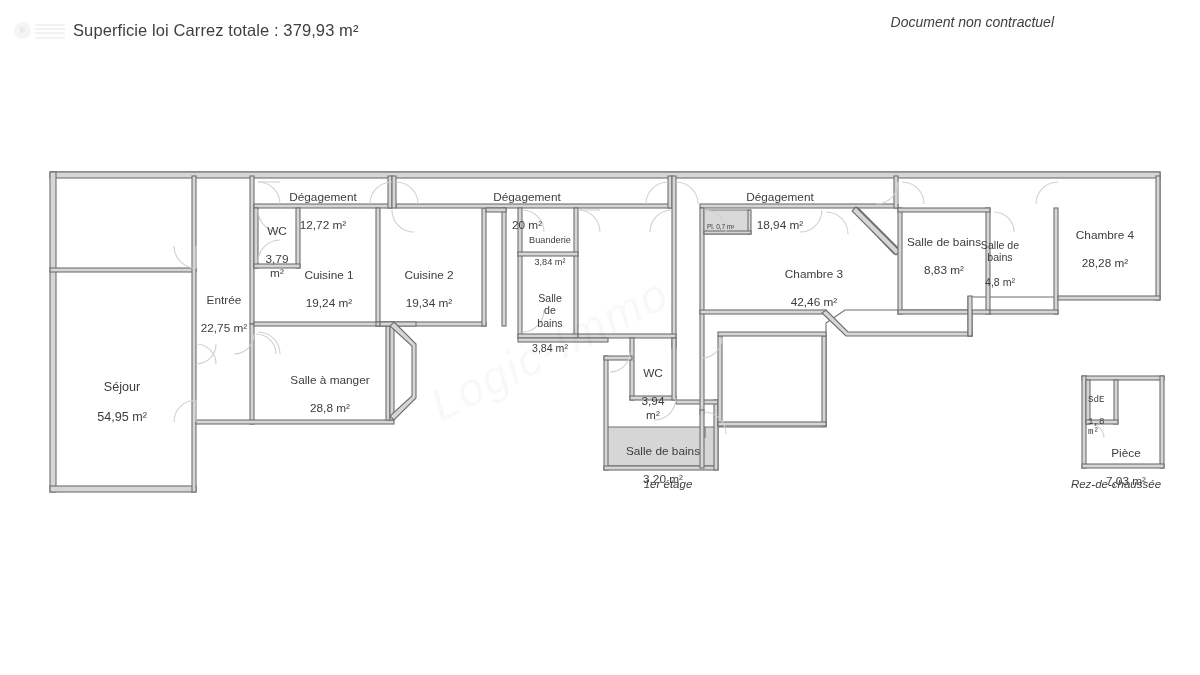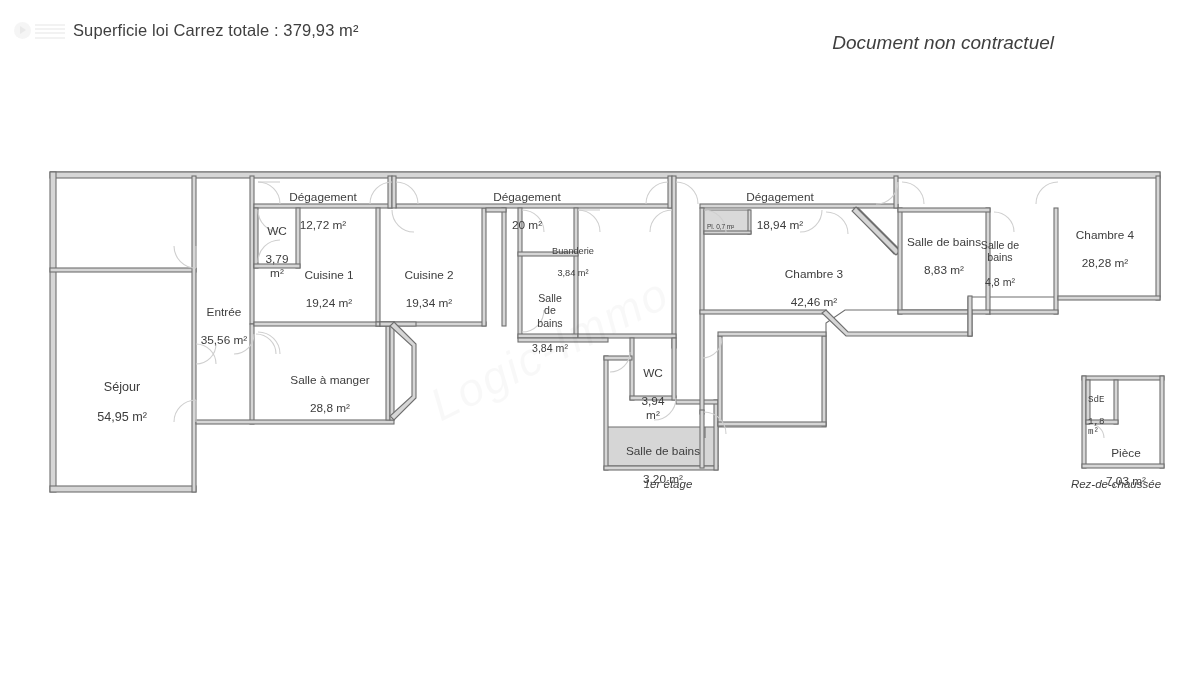--- a/index.html
+++ b/index.html
@@ -64,22 +64,22 @@
     margin-bottom: 2.4px;
   }
   #title-text {
     font-size: 16.5px;
     color: #3f3f3f;
     letter-spacing: .1px;
     white-space: nowrap;
   }
   #header-right {
     position: absolute;
-    right: 40px; top: 32px;
-    font-size: 19px;
+    right: 40px; top: 14px;
+    font-size: 14px;
     font-style: italic;
     color: #3f3f3f;
     white-space: nowrap;
   }
 
   
   #plan-stage {
     position: absolute;
     left: 0; top: 0;
     width: 1200px; height: 675px;
@@ -360,23 +360,23 @@
   </svg>
 
   <div id="center-watermark">Logic-Immo</div>
 
 
   <div class="room-label sz-lg" style="left:76px;  top:365px; width:92px;">
     <span class="rl-name">Séjour</span>
     <span class="rl-area">54,95 m²</span>
   </div>
 
-  <div class="room-label sz-md" style="left:190px; top:292px; width:68px;">
+  <div class="room-label sz-md" style="left:190px; top:280px; width:68px;">
     <span class="rl-name">Entrée</span>
-    <span class="rl-area">35,56 m²</span>
+    <span class="rl-area">22,75 m²</span>
   </div>
 
   <div class="room-label sz-md" style="left:258px; top:211px; width:38px;">
     <span class="rl-name">WC</span>
     <span class="rl-area">3,79
 m²</span>
   </div>
 
   <div class="room-label sz-md" style="left:265px; top:177px; width:116px;">
     <span class="rl-name">Dégagement</span>
@@ -396,21 +396,21 @@
   <div class="room-label sz-md" style="left:270px; top:360px; width:120px;">
     <span class="rl-name">Salle à manger</span>
     <span class="rl-area">28,8 m²</span>
   </div>
 
   <div class="room-label sz-md" style="left:469px; top:177px; width:116px;">
     <span class="rl-name">Dégagement</span>
     <span class="rl-area">20 m²</span>
   </div>
 
-  <div class="room-label sz-xs" style="left:522px; top:235px; width:56px;padding-left:23px;">
+  <div class="room-label sz-xs" style="left:522px; top:224px; width:56px;">
     <span class="rl-name">Buanderie</span>
     <span class="rl-area">3,84 m²</span>
   </div>
 
   <div class="room-label sz-sm" style="left:523px; top:279px; width:54px;">
     <span class="rl-name">Salle
 de
 bains</span>
     <span class="rl-area">3,84 m²</span>
   </div>

